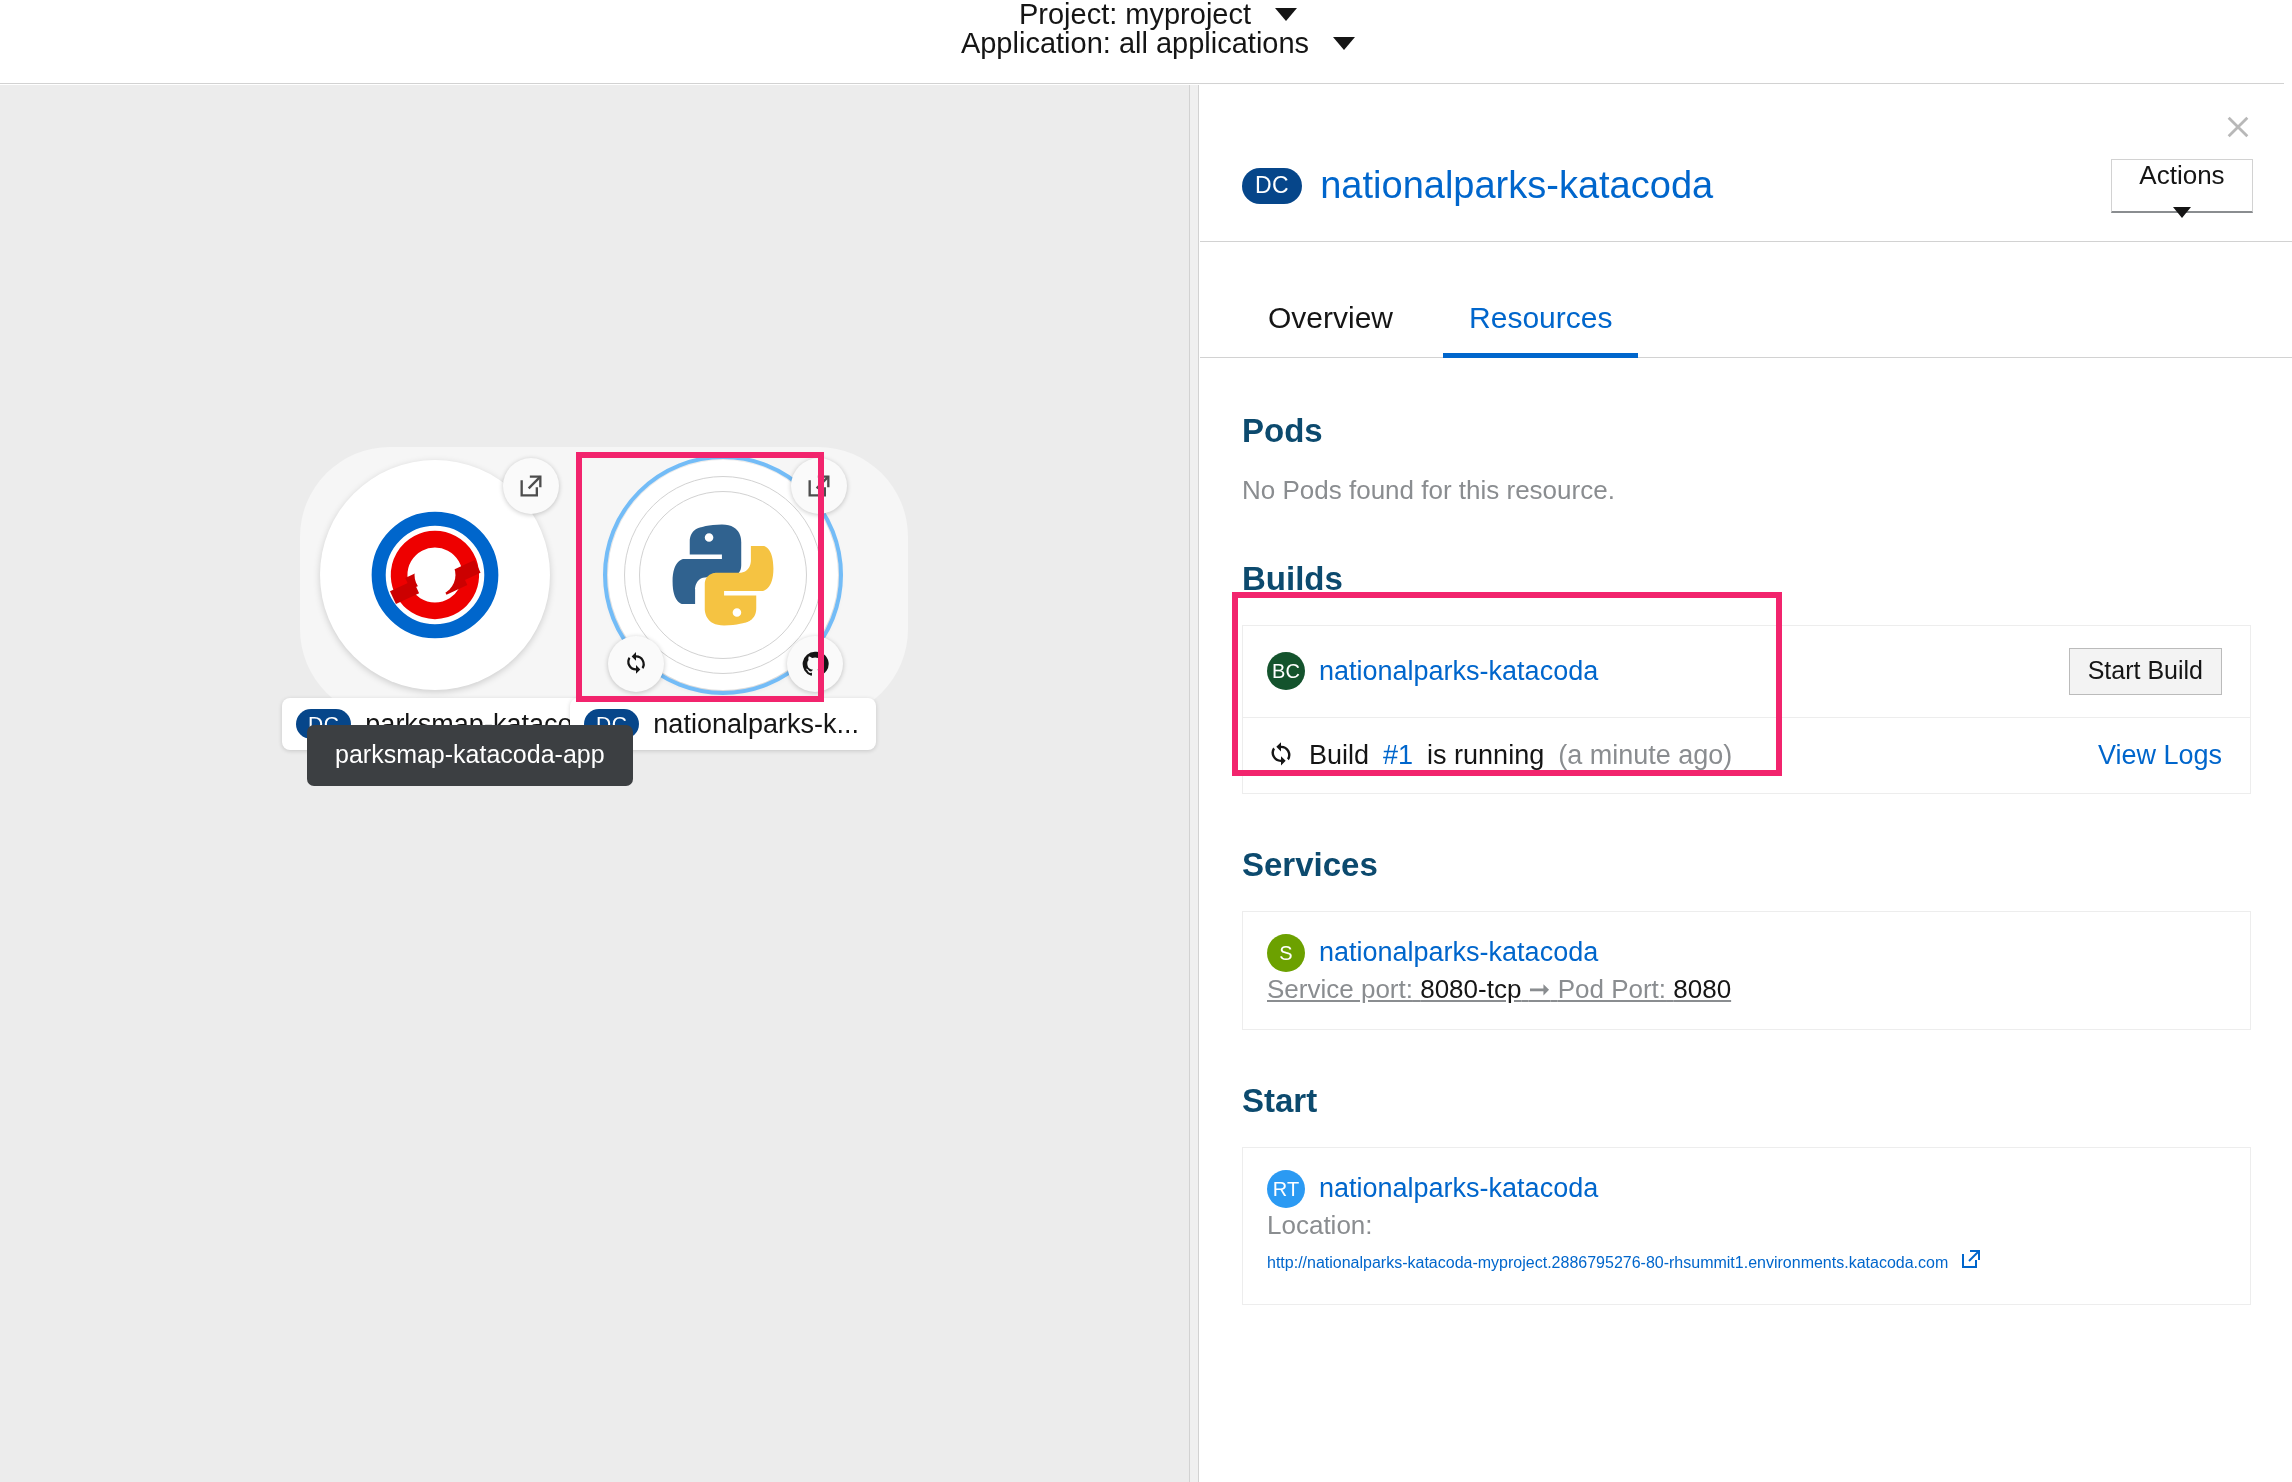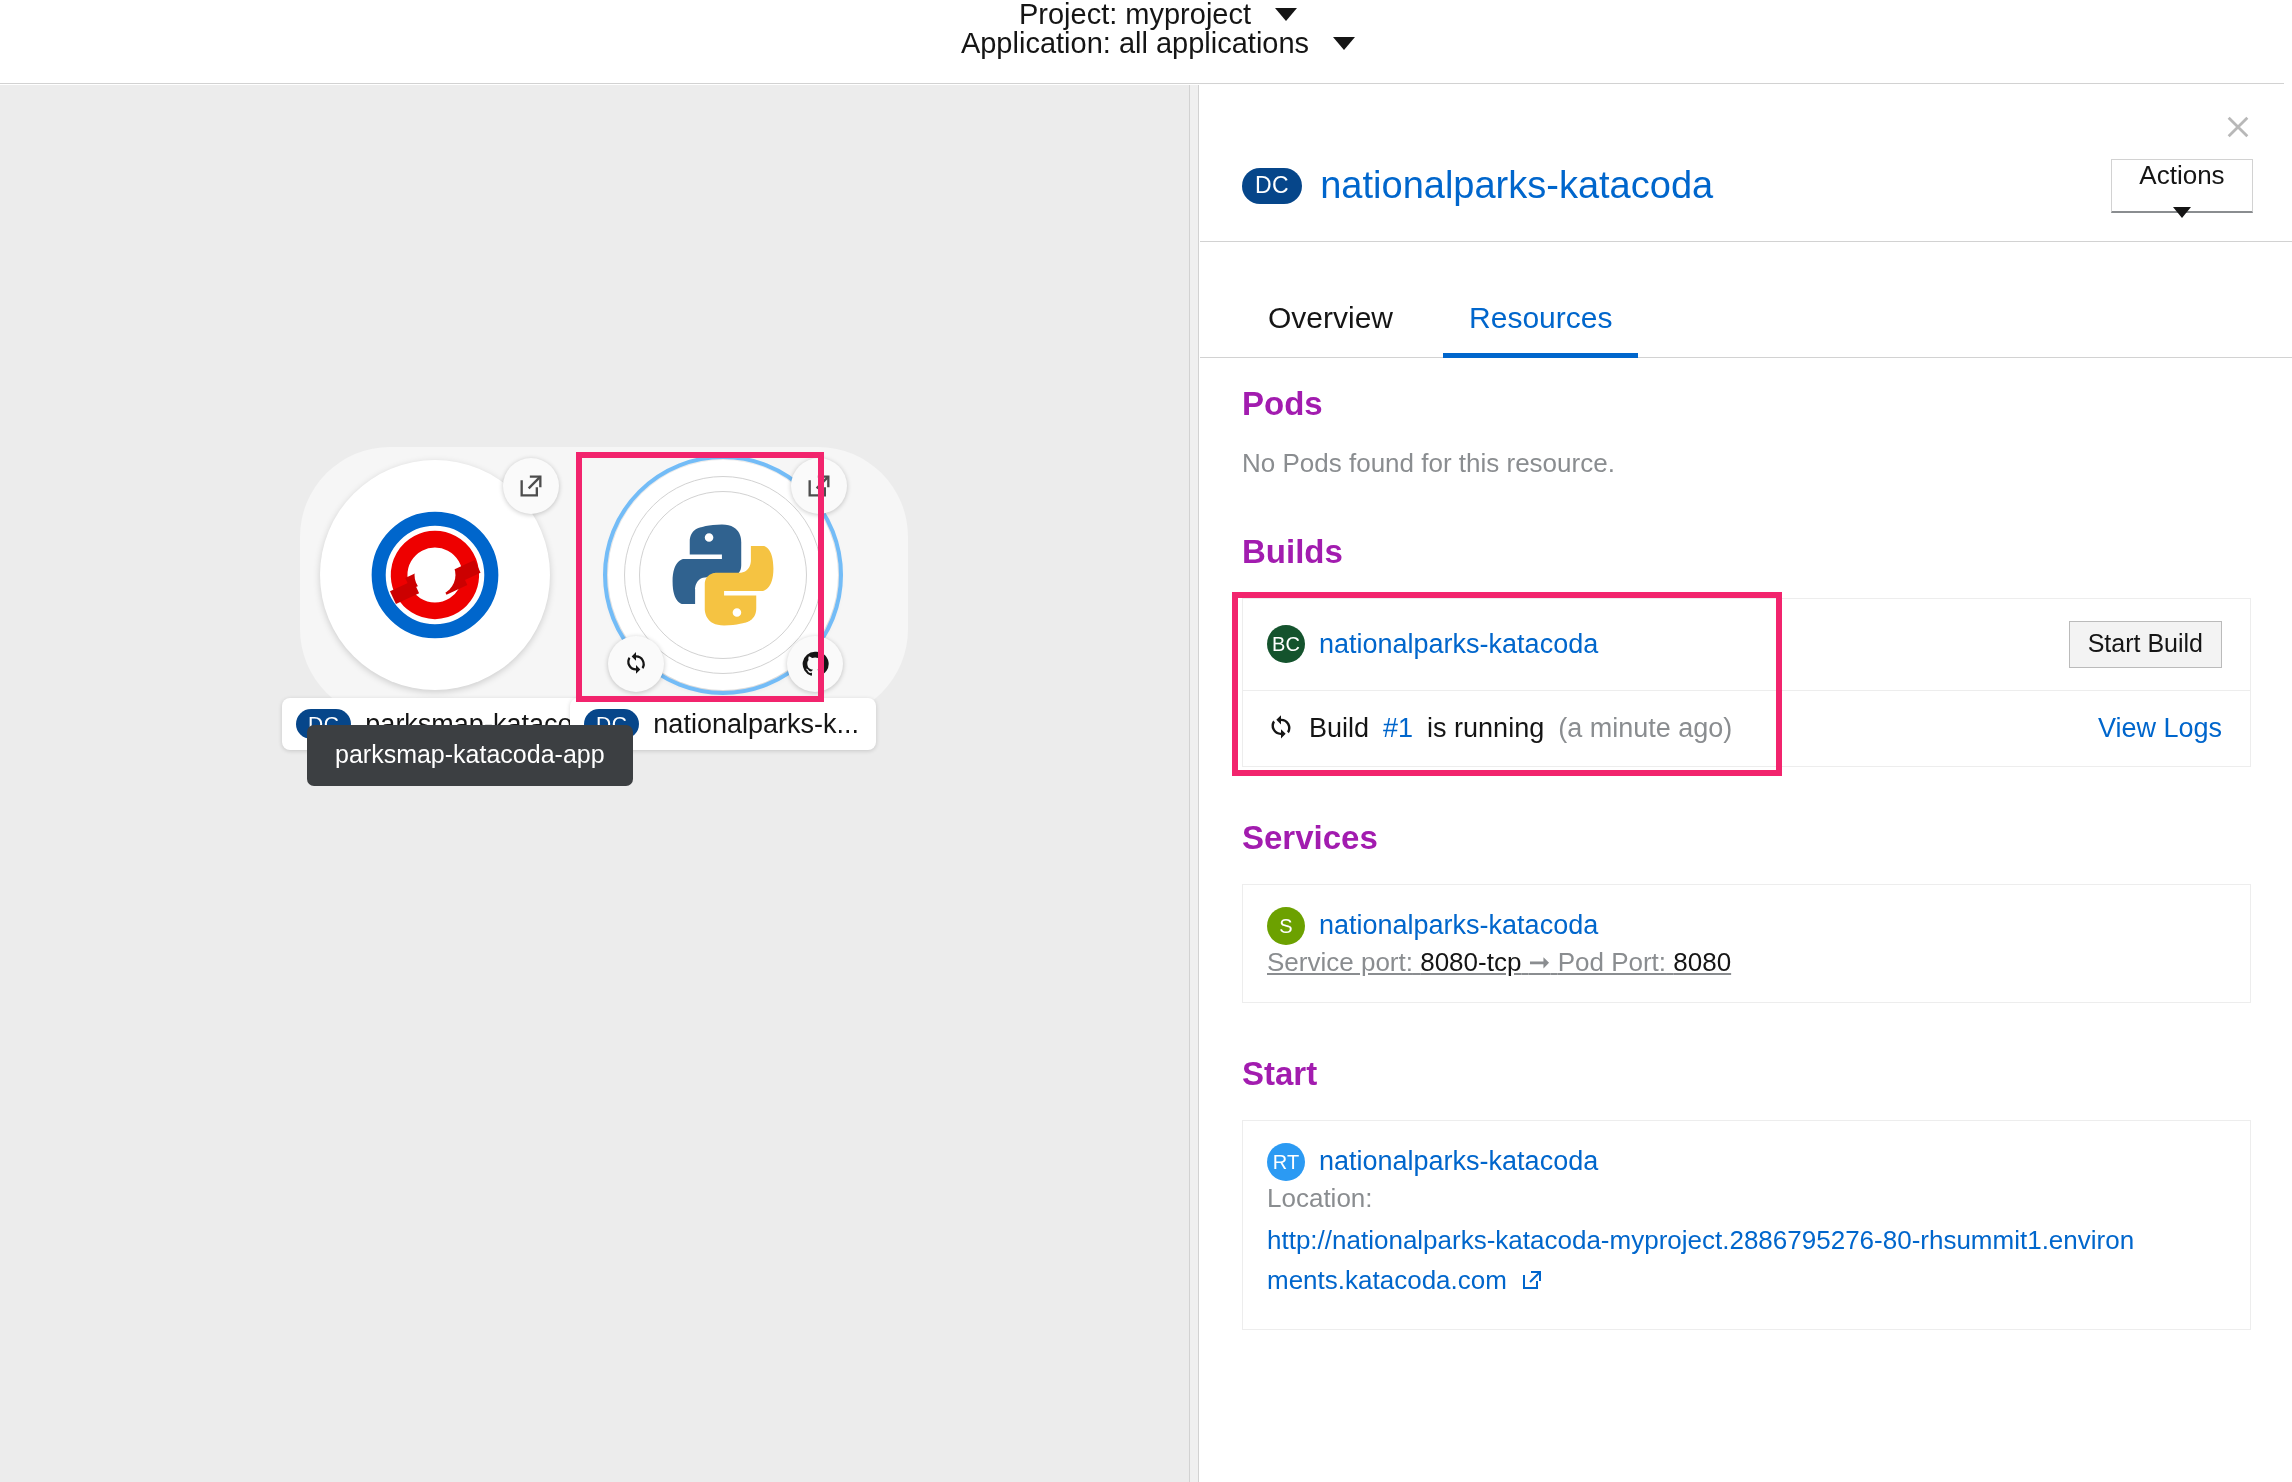--- a/index.html
+++ b/index.html
@@ -267,22 +267,22 @@
   #panel-content {
     position: absolute;
     left: 10px; top: 274px;
     width: 1093px;
     height: 1123px;
     overflow: hidden;
     padding: 0 42px 0 42px;
   }
   .section-title {
     font-size: 33px;
-    color: #a21caf;
-    margin: 24px 0 0 0;
+    color: #0c4a6e;
+    margin: 51px 0 0 0;
     line-height: 1.3;
   }
   .empty-text {
     font-size: 26px;
     color: #8a8d90;
     margin-top: 22px;
   }
   .card {
     border: 1px solid #ededed;
     margin-top: 24px;
@@ -328,21 +328,21 @@
     font-size: 26px;
     color: #8a8d90;
     padding: 0 28px 24px 24px;
     margin-top: -6px;
     text-decoration: underline;
   }
   .svc-meta .strong { color: #151515; }
   .route-block { padding: 0 28px 26px 24px; margin-top: -4px; }
   .route-loc-label { font-size: 26px; color: #8a8d90; margin-bottom: 6px; }
   .route-url {
-    font-size: 26px; color: #06c; cursor: pointer;
+    font-size: 16px; color: #06c; cursor: pointer;
     line-height: 1.55; max-width: 880px; word-break: break-all;
   }
   #builds-highlight {
     position: absolute;
     left: 1232px; top: 592px;
     width: 550px; height: 184px;
     border: 6px solid #f2246d;
     pointer-events: none;
     z-index: 5;
   }

